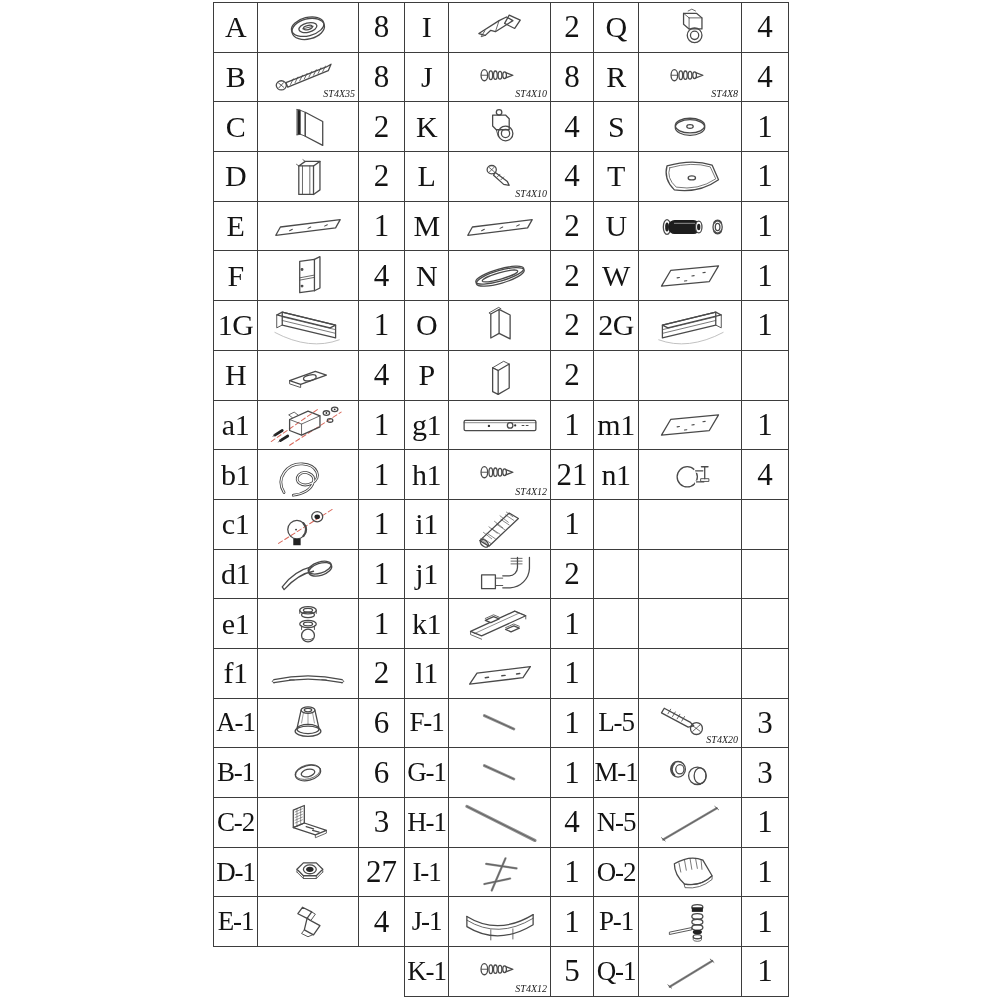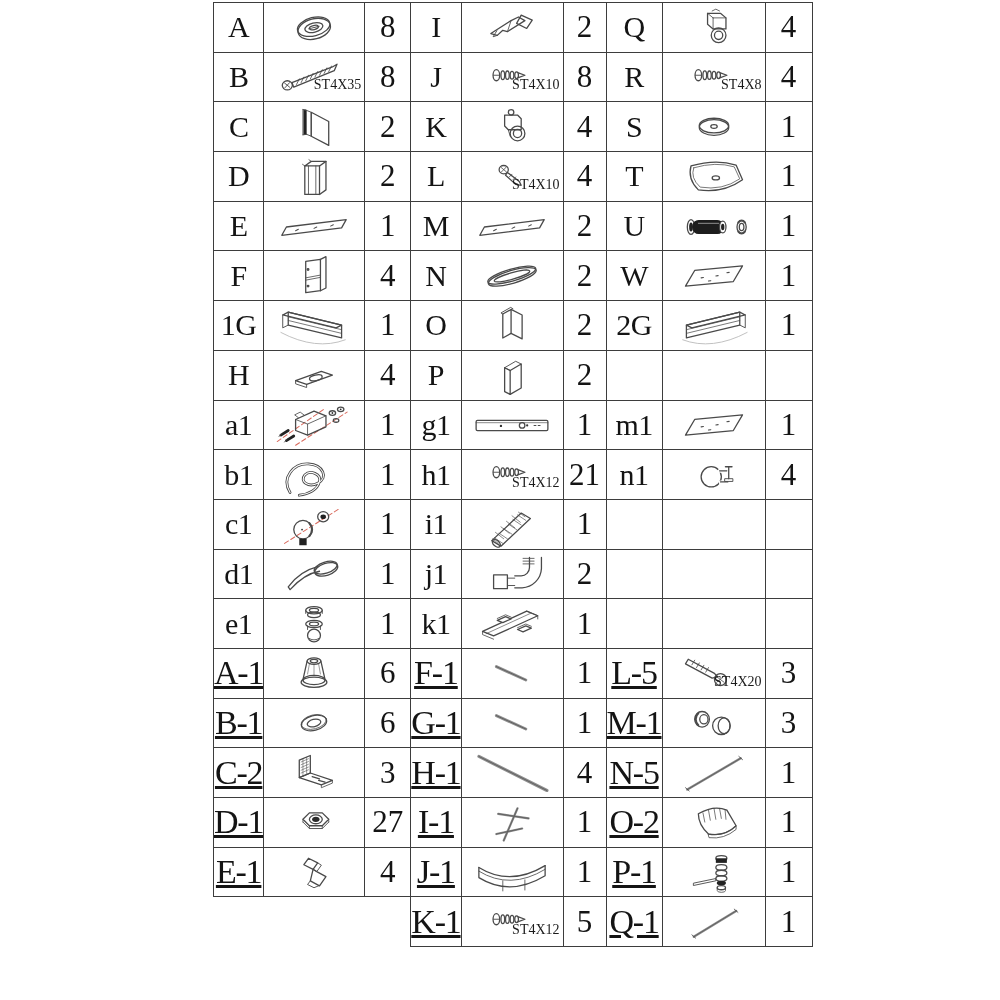--- a/index.html
+++ b/index.html
@@ -10,27 +10,28 @@
   table.parts{
     position:absolute;left:213px;top:2px;border-collapse:collapse;table-layout:fixed;
   }
   table.parts td{
     border:1.5px solid #3d3d3d;padding:0;margin:0;text-align:center;vertical-align:middle;
     overflow:hidden;background:#ffffff;
   }
   table.parts td.absent{border:none;background:#ffffff;}
   table.parts tr{height:49.7px;}
   td.code{font-size:30px;letter-spacing:-0.5px;white-space:nowrap;}
-  td.code.code-sm{font-size:34px;letter-spacing:-1.2px;text-decoration:underline;}
+  td.code.code-sm{font-size:27px;letter-spacing:-1.2px;}
   td.qty{font-size:31px;white-space:nowrap;}
   td.imgcell{position:relative;}
   td.imgcell svg{display:block;margin:1px auto 0 auto;}
   .note{
-    position:absolute;right:3px;bottom:8px;font-size:14px;color:#1a1a1a;
+    position:absolute;right:3px;bottom:2px;font-size:10px;color:#1a1a1a;
     font-family:"Liberation Serif","DejaVu Serif",serif;
+    font-style:italic;
   }
 </style>
 </head>
 <body>
 
 <div class="page">
   <table class="parts">
     <colgroup>
       <col style="width:44px">
         <col style="width:101px">
@@ -459,20 +460,42 @@
                   <path d="M56,29 l9,-4 6,2.5" stroke-width="0.9"></path>
                   <path d="M18,33 v3.5 l12,5 M66,11 l12,5 v3.5" stroke-width="0.9"></path>
                 </g>
               </svg></span></td>
           <td class="qty">1</td>
           <td></td>
           <td></td>
           <td></td>
         </tr>
         <tr>
+          <td class="code">f1</td>
+          <td class="imgcell"><span><svg viewBox="0 0 100 50" width="98" height="46" preserveAspectRatio="xMidYMid meet">
+                <g fill="none" stroke="#4a4a4a" stroke-width="1.4" stroke-linecap="round" stroke-linejoin="round">
+                  <path d="M13,31 Q50,23 87,31 M13,34.5 Q50,26.5 87,34.5"></path>
+                  <path d="M13,31 l-2,2 2,1.5 M87,31 l2,2 -2,1.5" stroke-width="1"></path>
+                  <path d="M30,31.2 l5,0.3 M65,31.2 l5,0.3" stroke-width="0.9"></path>
+                </g>
+              </svg></span></td>
+          <td class="qty">2</td>
+          <td class="code">l1</td>
+          <td class="imgcell"><span><svg viewBox="0 0 100 50" width="98" height="46" preserveAspectRatio="xMidYMid meet">
+                <g fill="none" stroke="#4a4a4a" stroke-width="1.4" stroke-linecap="round" stroke-linejoin="round">
+                  <path d="M17,36 L75,29 L83,17 L25,24 Z"></path>
+                  <path d="M34,29 l3.5,-0.5 M52,27 l3.5,-0.5 M68,25 l3.5,-0.5" stroke-width="1.6"></path>
+                </g>
+              </svg></span></td>
+          <td class="qty">1</td>
+          <td></td>
+          <td></td>
+          <td></td>
+        </tr>
+        <tr>
           <td class="code code-sm">A-1</td>
           <td class="imgcell"><span><svg viewBox="0 0 100 50" width="98" height="46" preserveAspectRatio="xMidYMid meet">
                 <g fill="none" stroke="#4a4a4a" stroke-width="1.4" stroke-linecap="round" stroke-linejoin="round">
                   <ellipse cx="50" cy="11" rx="7.5" ry="3.5"></ellipse>
                   <ellipse cx="50" cy="11" rx="4" ry="1.8"></ellipse>
                   <path d="M42.5,11 L38,31 M57.5,11 L62,31"></path>
                   <ellipse cx="50" cy="31.5" rx="12" ry="5"></ellipse>
                   <ellipse cx="50" cy="34" rx="14" ry="5.5"></ellipse>
                   <path d="M45,14 L43,25 M50,15 L50,26 M55,14 L57,25" stroke-width="0.6"></path>
                 </g>

